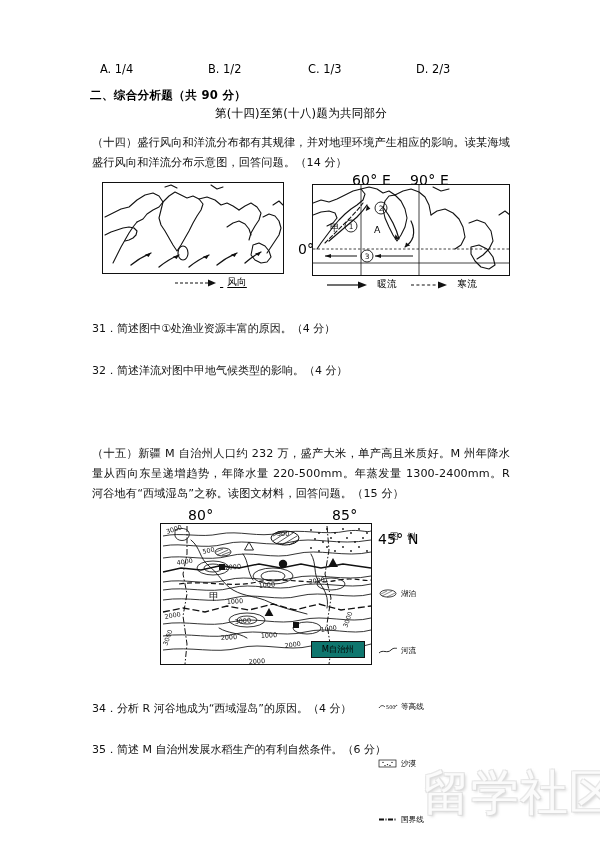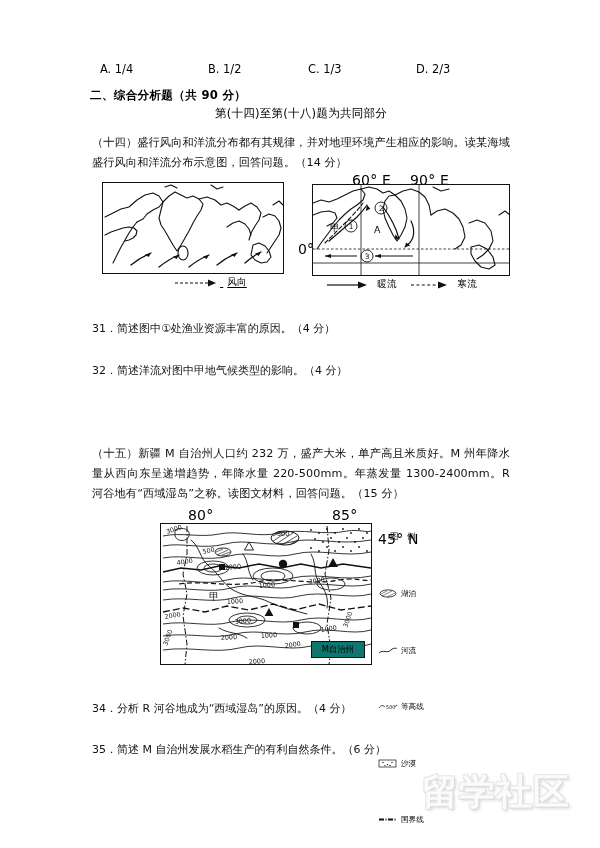--- a/index.html
+++ b/index.html
@@ -174,22 +174,22 @@
   
   .watermark {
     position: absolute;
     right: 6px;
     bottom: 14px;
     width: 172px;
     height: 62px;
     pointer-events: none;
   }
   .wm-main {
-    font-size: 36px;
-    font-weight: bold;
+    font-size: 48px;
+    font-weight: normal;
     color: #fbfbfb;
     letter-spacing: 1px;
     text-shadow:
       1px 1px 0 #dcdcdc, -1px -1px 0 #e8e8e8,
       1px -1px 0 #e2e2e2, -1px 1px 0 #e2e2e2,
       2px 2px 3px rgba(180,180,180,0.55);
     line-height: 40px;
     white-space: nowrap;
   }
   .wm-sub {

